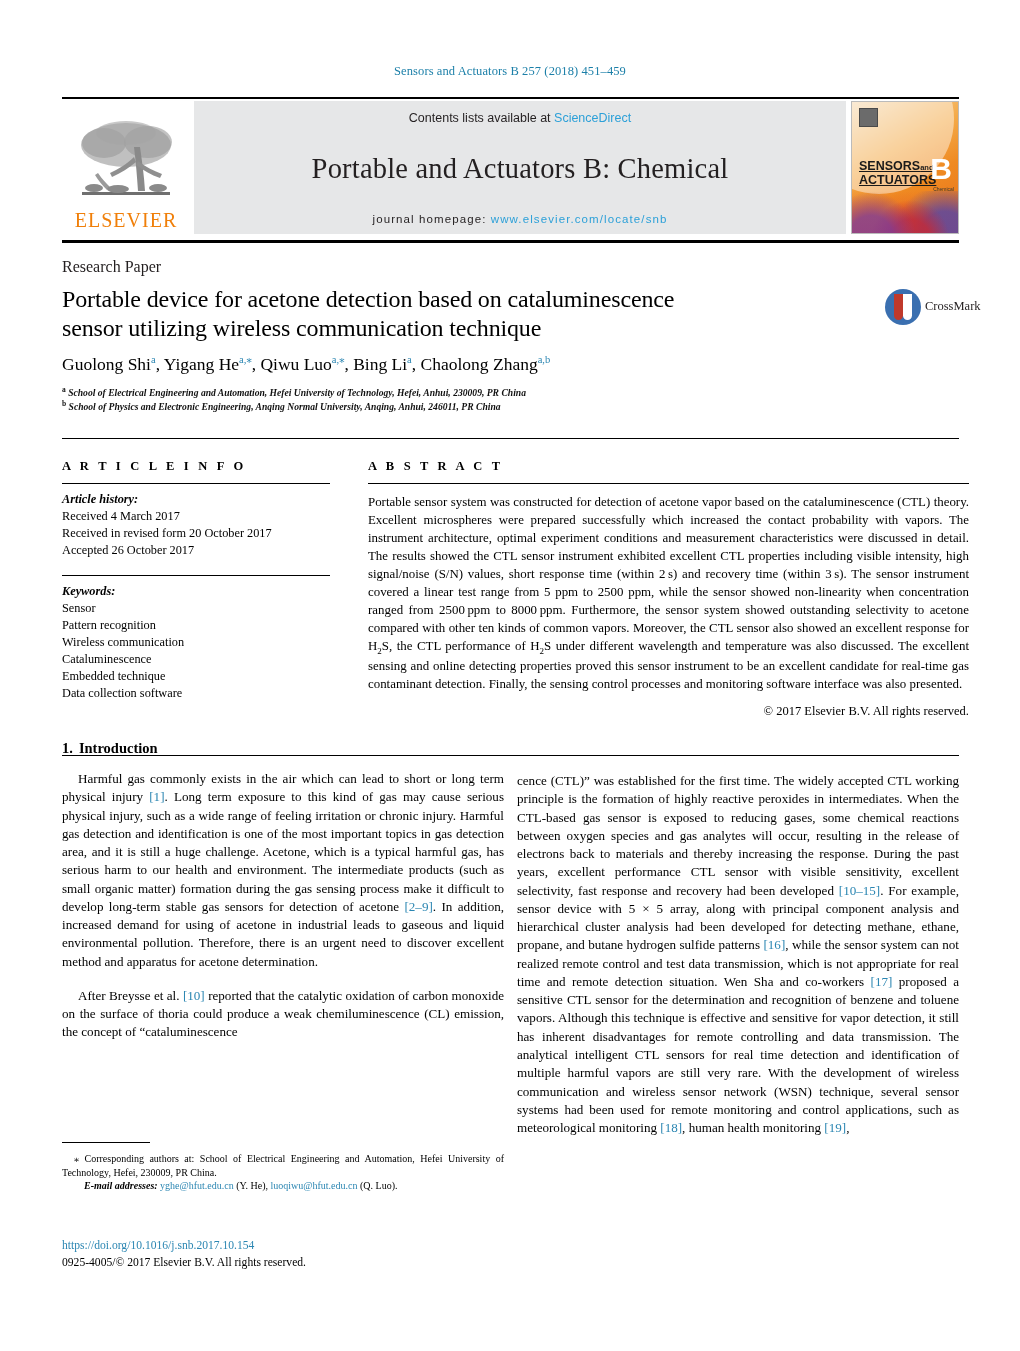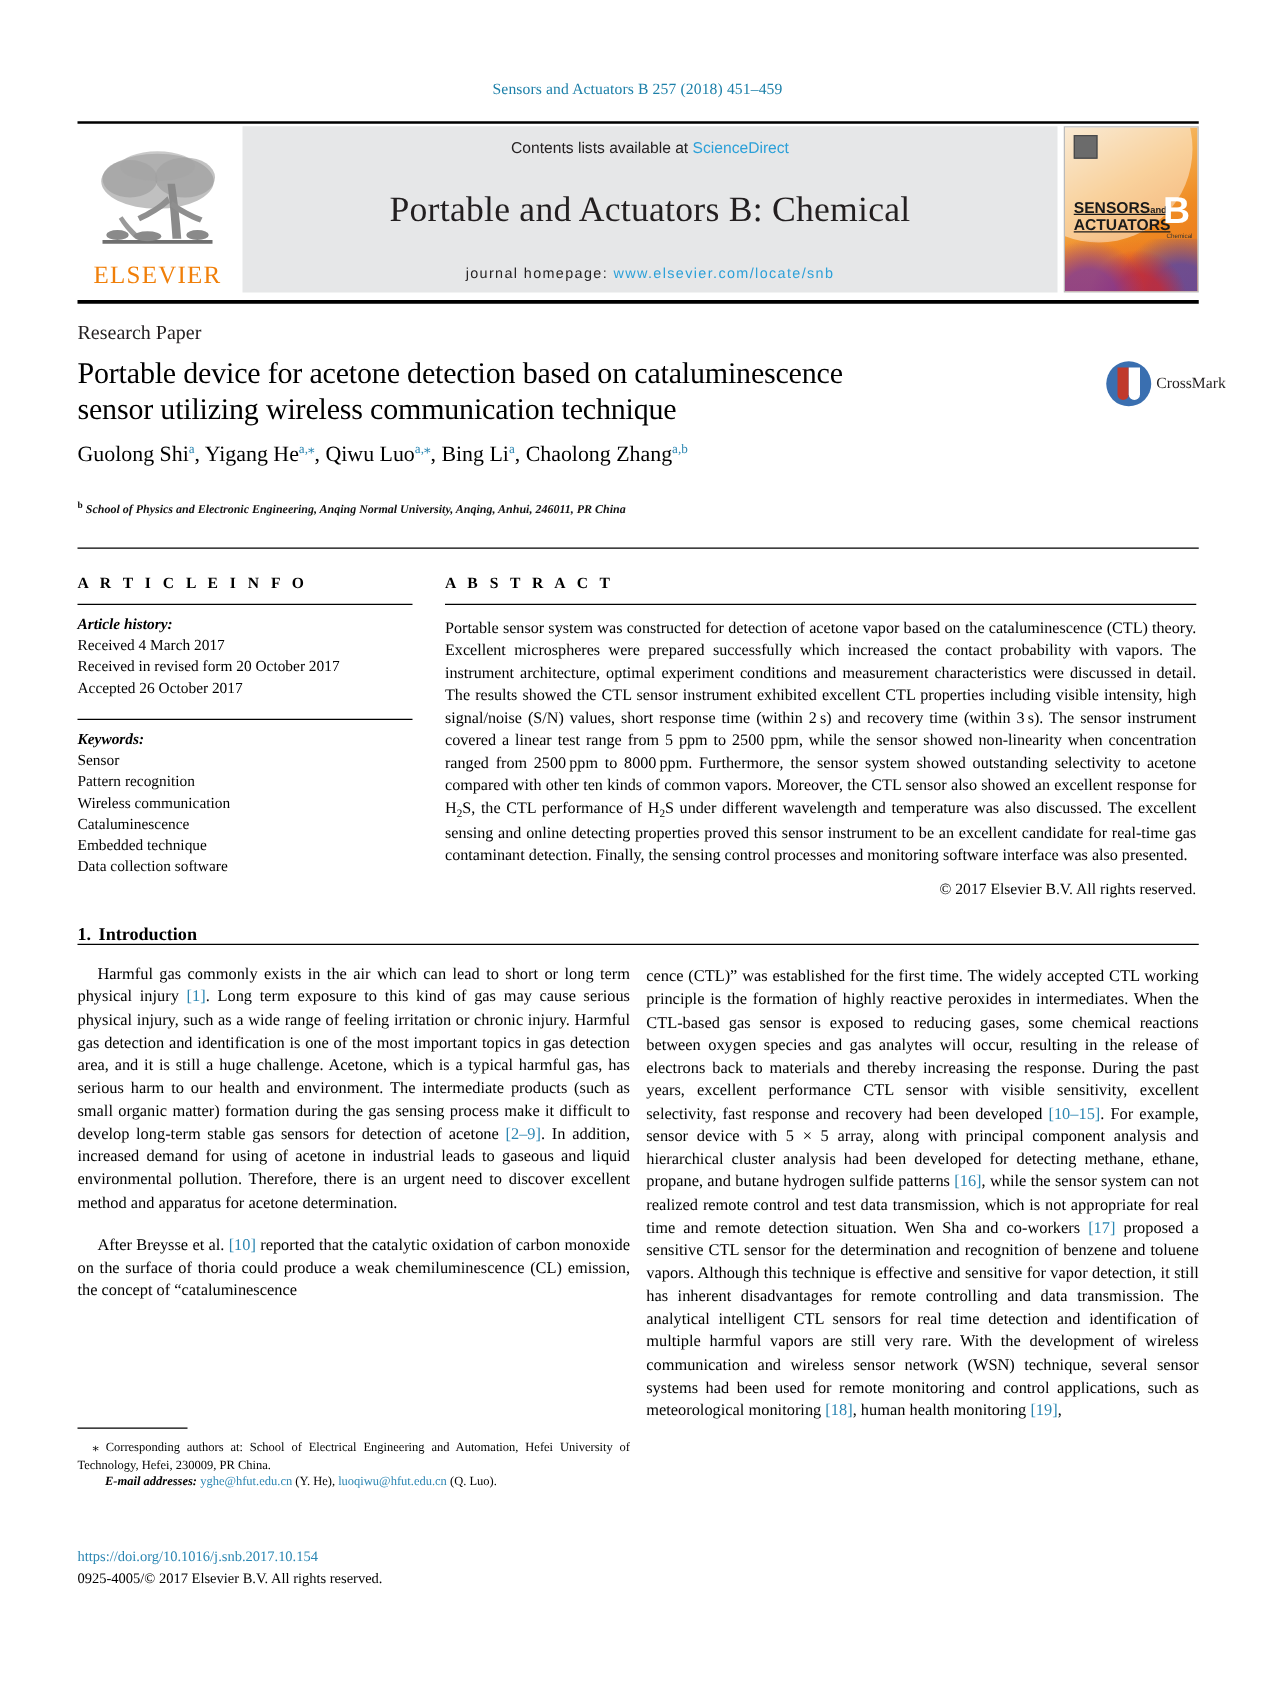--- a/index.html
+++ b/index.html
@@ -243,21 +243,21 @@
   
   .info-col {
     position: absolute;
     top: 459px;
     left: 62px;
     width: 268px;
   }
   .abs-col {
     position: absolute;
     top: 459px;
-    left: 356px;
+    left: 368px;
     width: 601px;
   }
   .section-label {
     font-size: 12.5px;
     font-weight: bold;
     letter-spacing: 3.2px;
     color: #000;
   }
   .thin-rule { border-top: 1.6px solid #000; margin-top: 9px; }
   .info-block {
@@ -405,20 +405,24 @@
     <span>sensor utilizing wireless communication technique</span>
   </div>
 
   <div class="crossmark">
     <div class="cm-badge"></div>
     <div class="cm-label">CrossMark</div>
   </div>
 
   <div class="authors">Guolong Shi<sup>a</sup>, Yigang He<sup>a,⁎</sup>, Qiwu Luo<sup>a,⁎</sup>, Bing Li<sup>a</sup>, Chaolong Zhang<sup>a,b</sup></div>
 
+  <div class="affil a">
+    <sup>a</sup>
+    <span>School of Electrical Engineering and Automation, Hefei University of Technology, Hefei, Anhui, 230009, PR China</span>
+  </div>
   <div class="affil b">
     <sup>b</sup>
     <span>School of Physics and Electronic Engineering, Anqing Normal University, Anqing, Anhui, 246011, PR China</span>
   </div>
 
   <div class="rule-above-info"></div>
 
   <div class="info-col">
     <div class="section-label">A R T I C L E  I N F O</div>
     <div class="thin-rule"></div>

